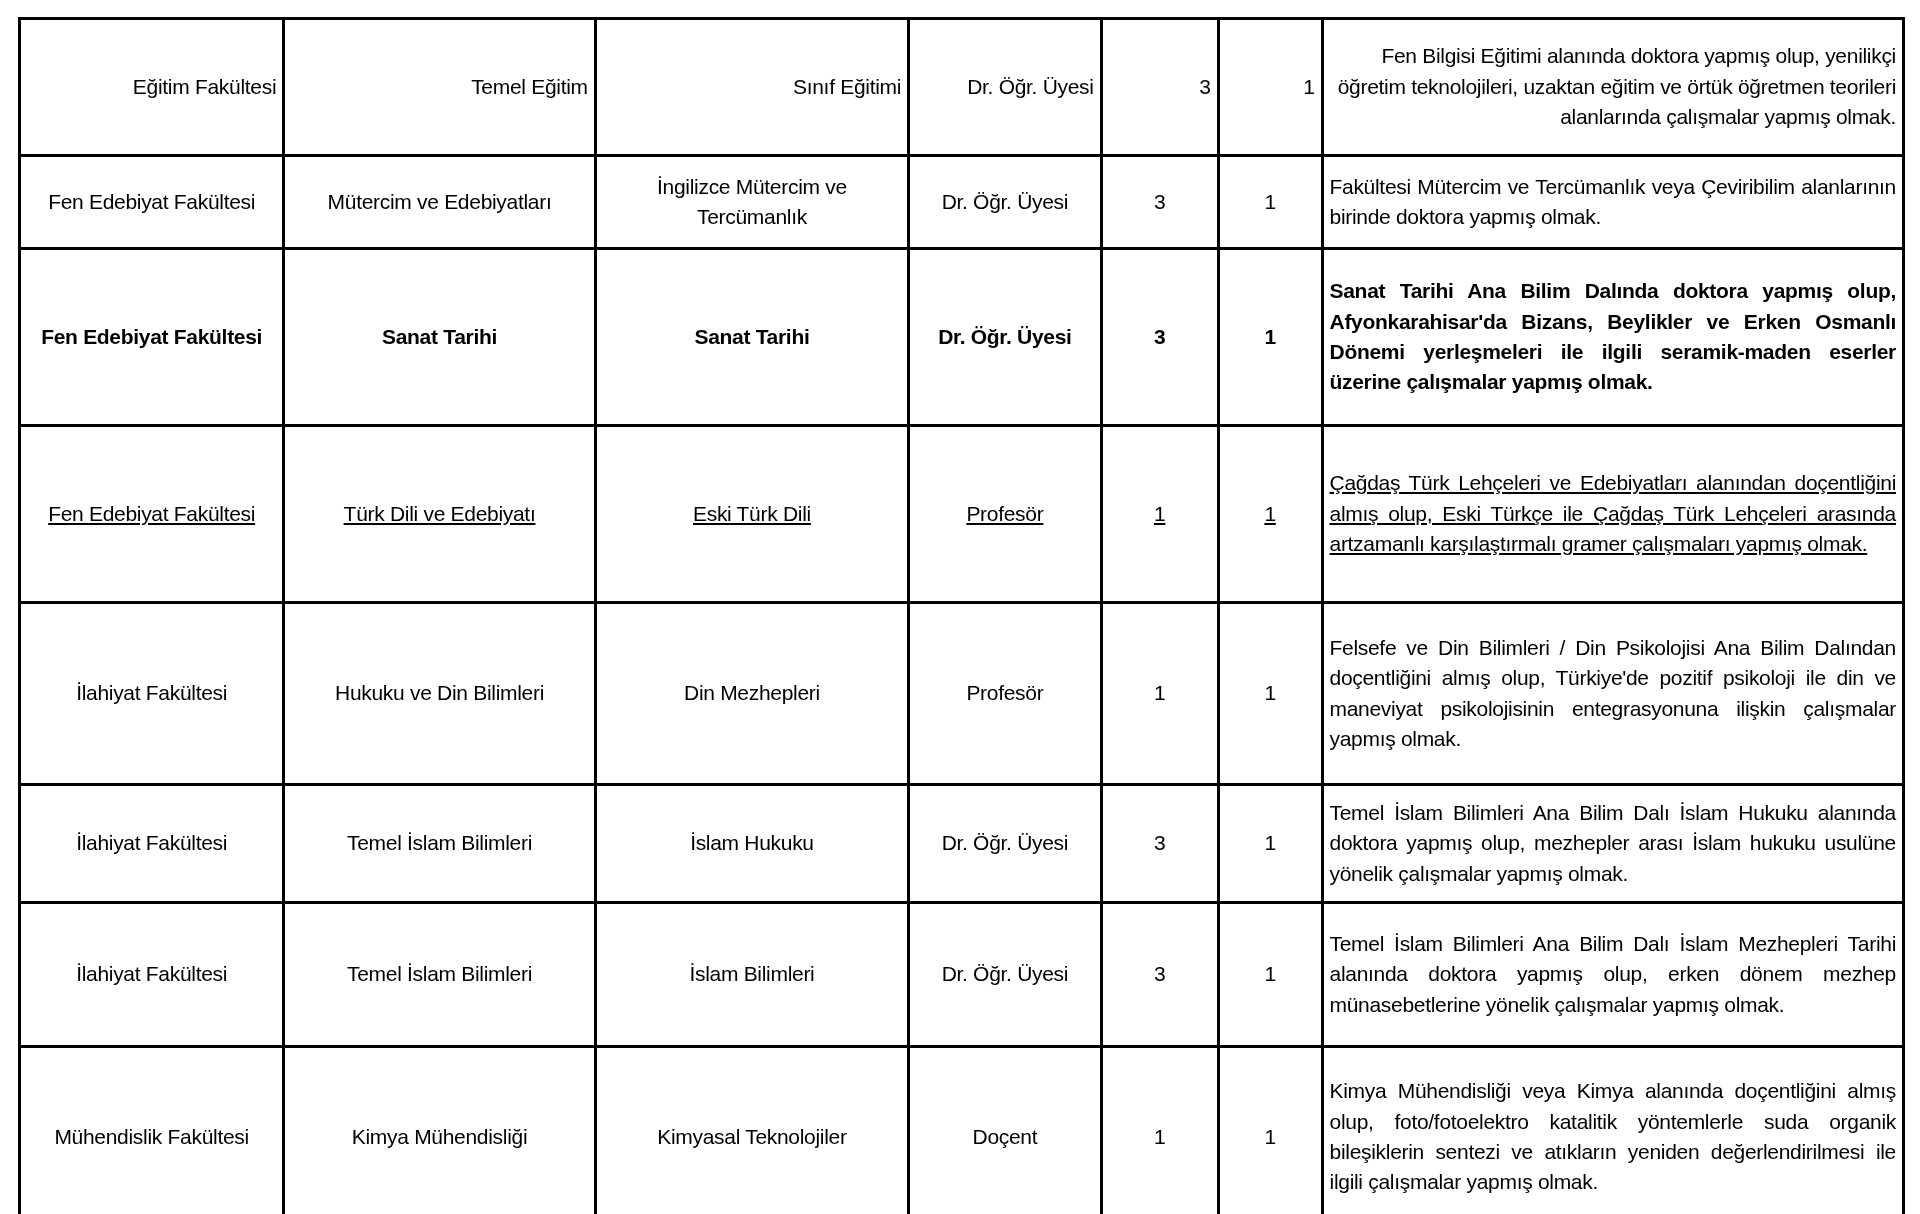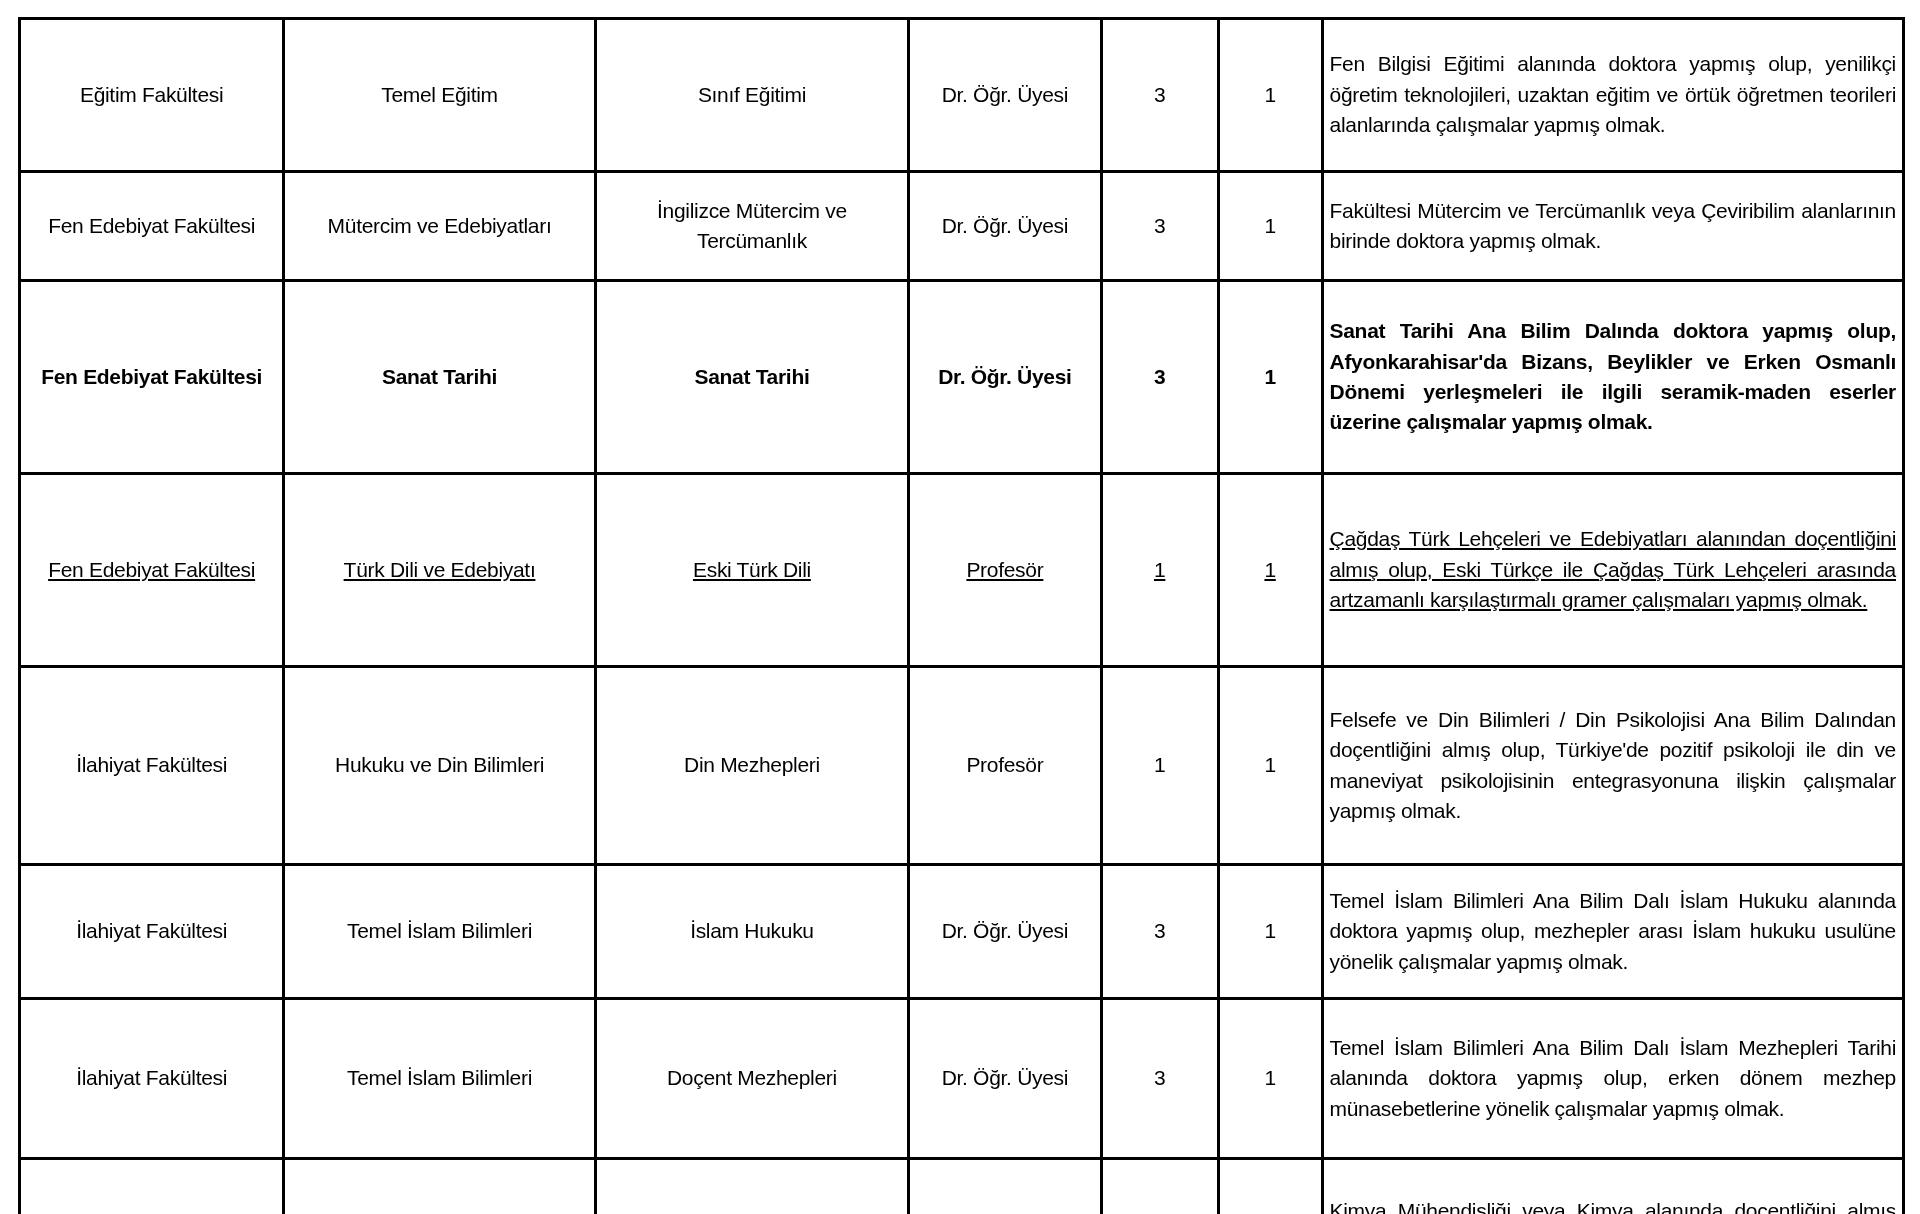--- a/index.html
+++ b/index.html
@@ -24,36 +24,36 @@
     table-layout: fixed;
     border: 3px solid #000000;
     border-bottom: 7px solid #000000;
   }
   table.jobs td {
     border: 3px solid #000000;
     vertical-align: middle;
     font-size: 21px;
     letter-spacing: -0.3px;
     line-height: 1.45;
-    padding: 12px 6px;
+    padding: 4px 6px;
     overflow: hidden;
     background: #ffffff;
     margin-top: 6px;
   }
   td.center {
     text-align: center;
   }
   td.req {
     text-align: justify;
     text-justify: inter-word;
     line-height: 38px;
     padding: 4px 5px;
   }
   
-  tr:nth-child(1) td { height: 126px; }
+  tr:nth-child(1) td { height: 126px; text-align: right; }
   tr:nth-child(2) td { height: 82px;  }
   tr:nth-child(3) td { height: 166px; font-weight: bold; }
   tr:nth-child(4) td { height: 166px; text-decoration: underline; }
   tr:nth-child(5) td { height: 171px; }
   tr:nth-child(6) td { height: 107px; }
   tr:nth-child(7) td { height: 133px; }
   tr:nth-child(8) td { height: 170px; }
 </style>
 </head>
 <body>
@@ -120,21 +120,21 @@
         <td class="center">Temel İslam Bilimleri</td>
         <td class="center">İslam Hukuku</td>
         <td class="center">Dr. Öğr. Üyesi</td>
         <td class="center">3</td>
         <td class="center">1</td>
         <td class="req">Temel İslam Bilimleri Ana Bilim Dalı İslam Hukuku alanında doktora yapmış olup, mezhepler arası İslam hukuku usulüne yönelik çalışmalar yapmış olmak.</td>
       </tr>
       <tr>
         <td class="center">İlahiyat Fakültesi</td>
         <td class="center">Temel İslam Bilimleri</td>
-        <td class="center">Doçent Mezhepleri</td>
+        <td class="center">İslam Bilimleri</td>
         <td class="center">Dr. Öğr. Üyesi</td>
         <td class="center">3</td>
         <td class="center">1</td>
         <td class="req">Temel İslam Bilimleri Ana Bilim Dalı İslam Mezhepleri Tarihi alanında doktora yapmış olup, erken dönem mezhep münasebetlerine yönelik çalışmalar yapmış olmak.</td>
       </tr>
       <tr>
         <td class="center">Mühendislik Fakültesi</td>
         <td class="center">Kimya Mühendisliği</td>
         <td class="center">Kimyasal Teknolojiler</td>
         <td class="center">Doçent</td>

